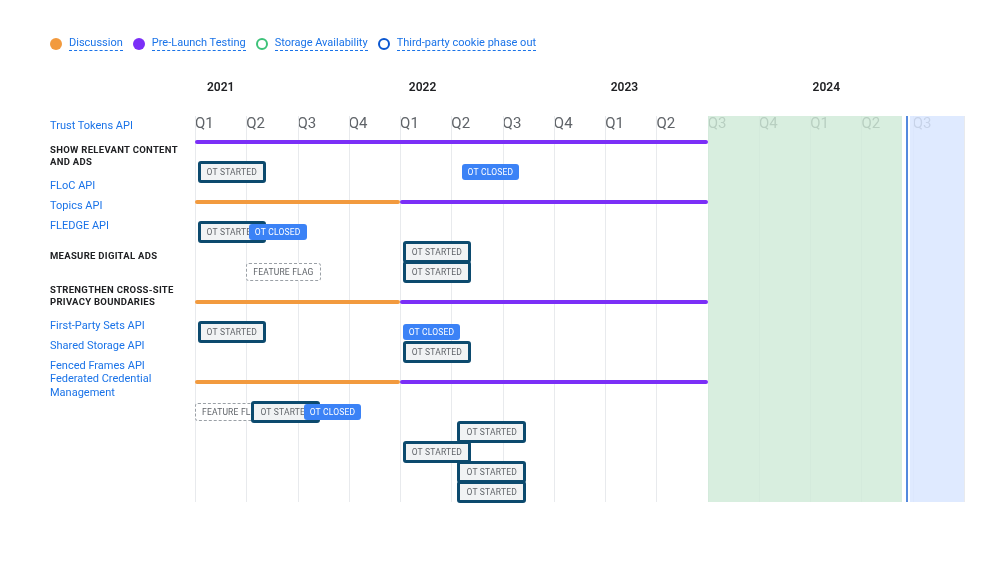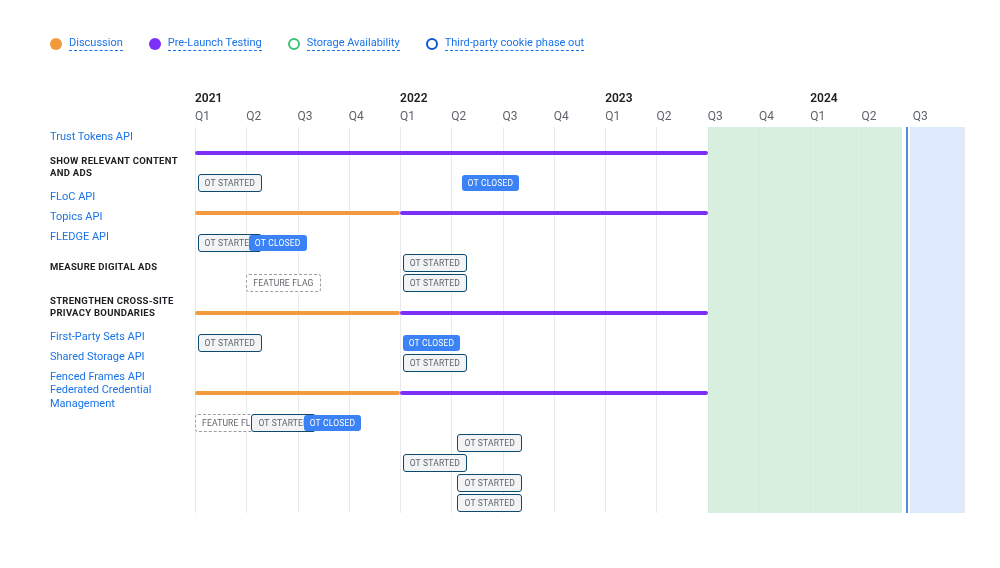--- a/index.html
+++ b/index.html
@@ -1,48 +1,48 @@
 <!DOCTYPE html>
 <html><head>
 <meta charset="utf-8">
 <style>
   * { box-sizing: border-box; margin: 0; padding: 0; }
   body { font-family: -apple-system, BlinkMacSystemFont, "Segoe UI", Roboto, Arial, sans-serif; font-size: 11px; background: #fff; color: #202124; }
   .wrap { padding: 36px 36px 36px 50px; width: 1000px; }
-  .legend { display: flex; gap: 26px; margin-bottom: 40px; align-items: center; }
+  .legend { display: flex; gap: 10px; margin-bottom: 29px; align-items: center; }
   .legend-item { display: flex; align-items: center; gap: 7px; cursor: pointer; }
   .legend-dot { width: 12px; height: 12px; border-radius: 50%; }
   .legend-dot.solid-orange { background: #f29a3e; }
   .legend-dot.solid-purple { background: #7b2ff7; }
   .legend-dot.outline-green { border: 2px solid #3dc279; background: #fff; }
   .legend-dot.outline-blue  { border: 2px solid #0b57d0; background: #fff; }
   .legend-label { color: #1a73e8; font-size: 11px; border-bottom: 1px dashed #1a73e8; padding-bottom: 1px; }
   .chart { position: relative; display: flex; }
   .rowlabels { width: 145px; flex: 0 0 145px; }
   .grid { position: relative; flex: 1; }
-  .axis-years { position: relative; height: 18px; }
+  .axis-years { position: relative; height: 18px; margin-left: 12px; }
   .axis-year { position: absolute; top: 0; font-weight: 600; font-size: 12px; color: #202124; }
   .axis-quarters { position: relative; height: 18px; }
-  .axis-q { position: absolute; top: 0; font-size: 12px; color: #5f6368; }
+  .axis-q { position: absolute; top: 16px; font-size: 15px; color: #5f6368; }
   .cols { position: absolute; top: 36px; bottom: 0; left: 0; right: 0; }
   .col-line { position: absolute; top: 0; bottom: 0; width: 1px; background: #e8eaed; }
   .bg-green { position: absolute; top: 0; bottom: 0; background: #ceead7; opacity: 0.8; }
   .bg-blue  { position: absolute; top: 0; bottom: 0; background: #d9e6ff; opacity: 0.85; }
   .rows { position: relative; margin-top: 6px; }
   .row { position: relative; height: 20px; display: flex; align-items: center; }
   .row.tall { height: 40px; }
   .row-label { width: 145px; flex: 0 0 145px; padding-right: 10px; line-height: 1.25; }
   .lbl-heading { font-size: 9.5px; font-weight: 700; letter-spacing: 0.3px; color: #202124; text-transform: uppercase; }
   .lbl-link { font-size: 11px; color: #1a73e8; cursor: pointer; }
   .row-track { position: relative; flex: 1; height: 100%; }
   .bar { position: absolute; height: 4px; border-radius: 2px; top: 50%; transform: translateY(-50%); }
   .bar.orange { background: #f29a3e; }
   .bar.purple { background: #7b2ff7; }
   .tag { position: absolute; top: 50%; transform: translateY(-50%); display: inline-block; font-size: 8.5px; padding: 3px 6px; border-radius: 3px; white-space: nowrap; letter-spacing: 0.2px; }
-  .tag.light { background: #f1f3f4; border: 1px solid #0c4a6e; color: #5f6368; }
+  .tag.light { background: #f1f3f4; border: 3px solid #0c4a6e; color: #5f6368; }
   .tag.dark  { background: #3b82f6; color: #fff; }
   .tag.dashed{ background: #fff; border: 1px dashed #9aa0a6; color: #5f6368; }
   .blueline { position: absolute; top: 0; bottom: 0; width: 2px; background: #0b57d0; opacity: 0.7; }
 </style>
 </head>
 <body>
 
 <div class="wrap">
   <div class="legend">
     <div class="legend-item">

